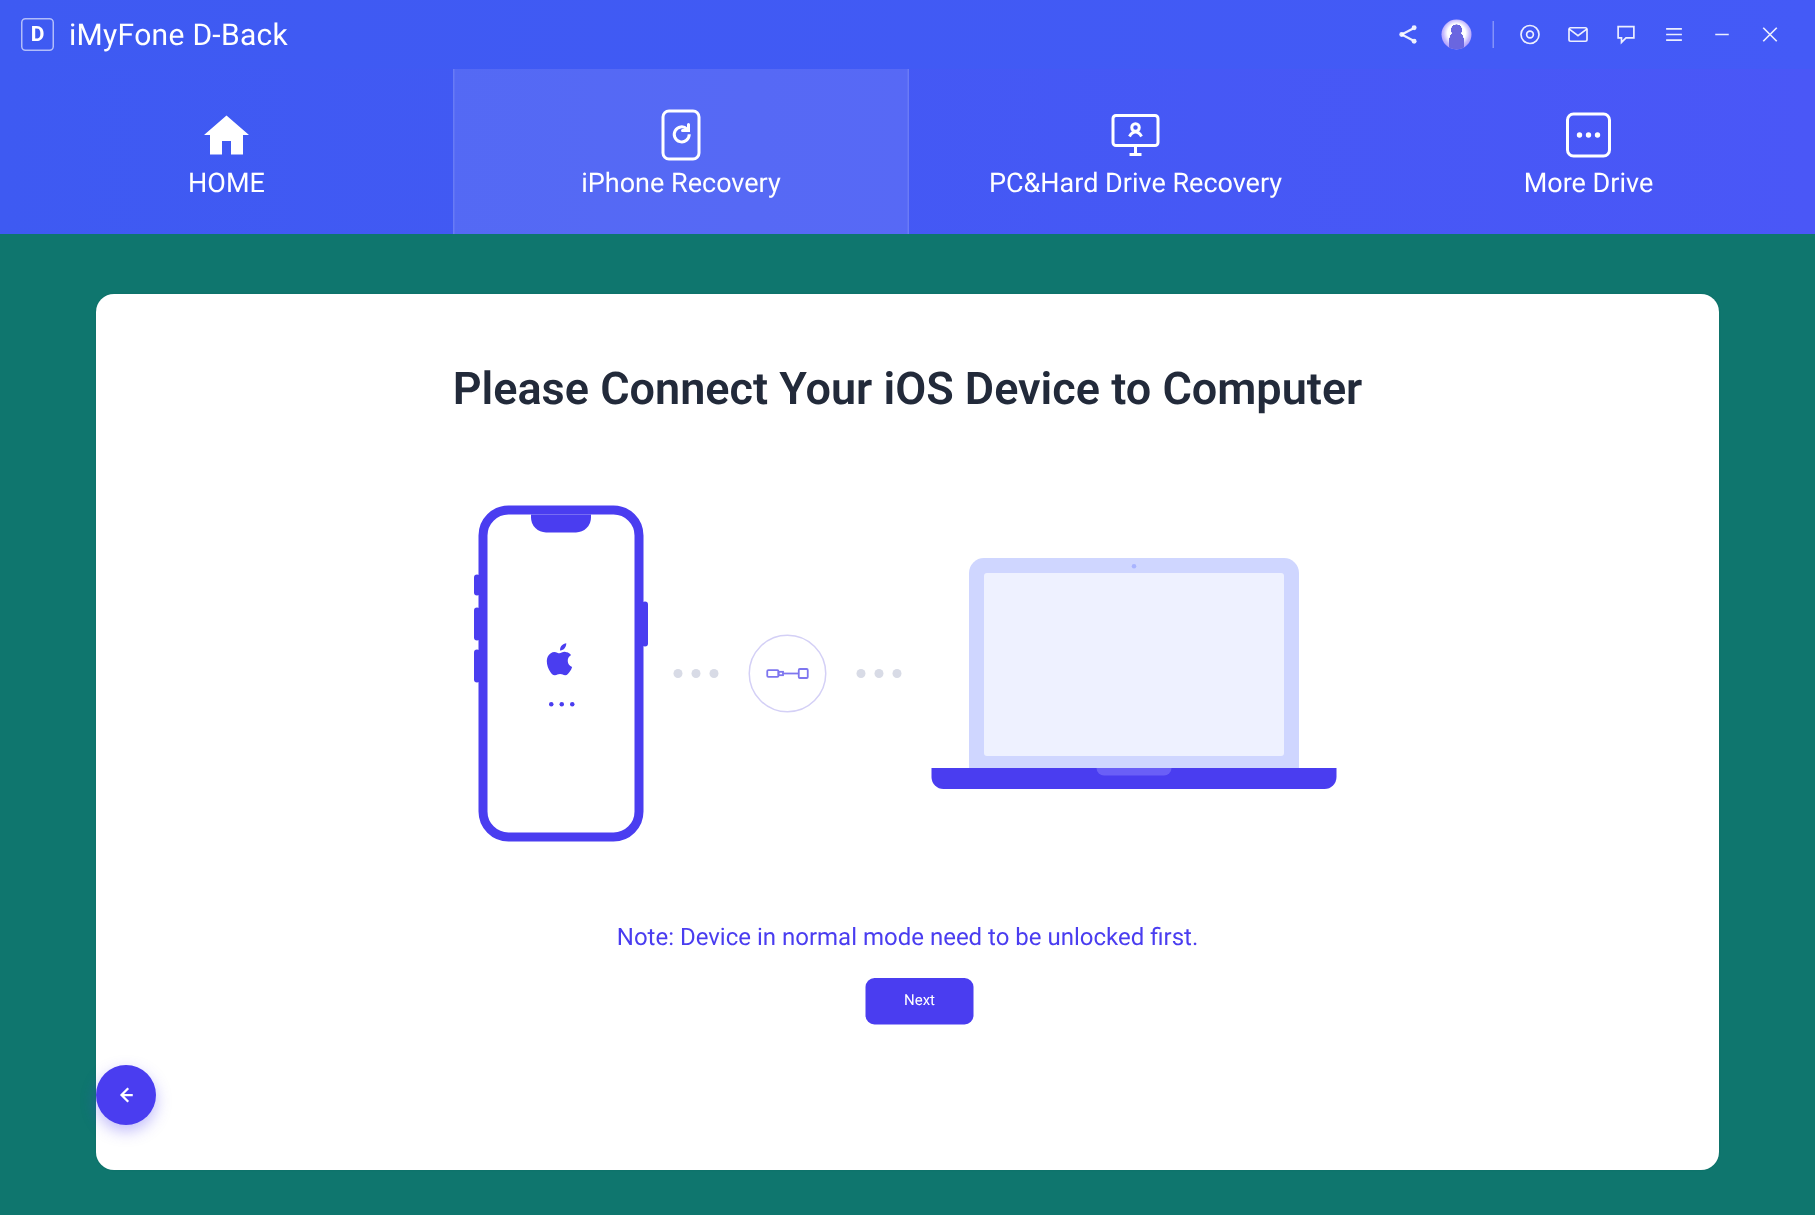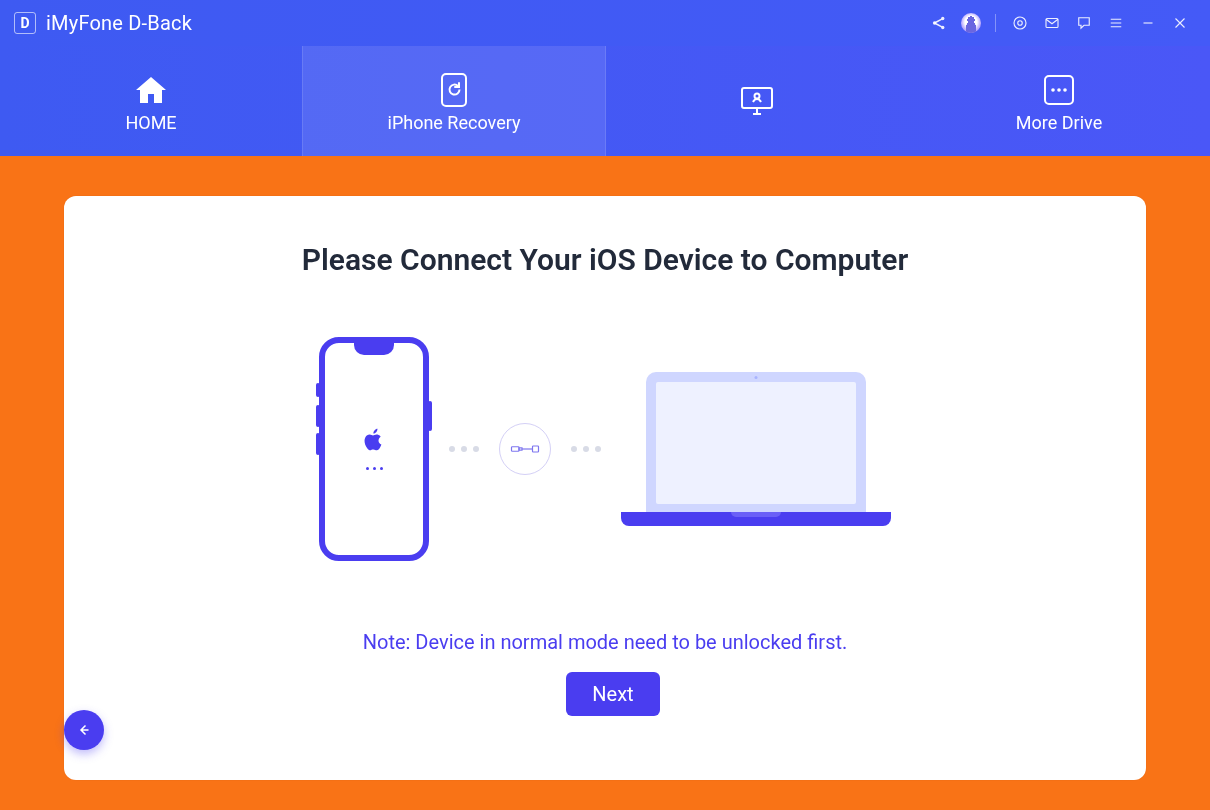--- a/index.html
+++ b/index.html
@@ -53,21 +53,21 @@
 .nav-item .nav-label { font-size: 18px; }
 .nav-item.active {
   background: rgba(255,255,255,0.10);
   border-left: 1px solid rgba(255,255,255,0.12);
   border-right: 1px solid rgba(255,255,255,0.12);
 }
 .nav-icon { width: 40px; height: 40px; display:flex; align-items:center; justify-content:center; }
 
 .content {
   height: calc(810px - 46px - 110px);
-  background: #f97316;
+  background: #0f766e;
   padding: 40px 64px 30px;
   position: relative;
 }
 .card {
   background: #fff;
   border-radius: 12px;
   width: 100%; height: 100%;
   position: relative;
   display: flex; flex-direction: column; align-items: center;
   padding-top: 46px;
@@ -113,25 +113,25 @@
   position:absolute; inset:10px 10px 8px 10px; background:#eef1ff; border-radius:2px;
 }
 .laptop .cam{ position:absolute; top:4px; left:50%; transform:translateX(-50%); width:3px; height:3px; border-radius:50%; background:#a9b4ff;}
 .laptop .base{
   width:270px; height:14px; background:#4a3df0; border-radius:0 0 8px 8px;
 }
 .laptop .base .notch{
   width:50px; height:5px; background:#6a5ff7; margin:0 auto; border-radius:0 0 6px 6px;
 }
 
-.note { margin-top: 69px; color:#4a3df0; font-size:20px; }
+.note { margin-top: 54px; color:#4a3df0; font-size:16px; }
 .next-btn {
   margin-top: 18px;
   background:#4a3df0; color:#fff; border:none; border-radius:6px;
-  padding: 10px 26px; font-size:20px; cursor:pointer;margin-left:16px;
+  padding: 10px 26px; font-size:10px; cursor:pointer;margin-left:16px;
 }
 
 .back-fab{
   position:absolute; left:64px; bottom:60px;
   width:40px; height:40px; border-radius:50%; background:#4a3df0;
   display:flex; align-items:center; justify-content:center; cursor:pointer;
   box-shadow: 0 4px 10px rgba(74,61,240,0.35);
 }
 .back-fab svg{ width:18px; height:18px; stroke:#fff; fill:none; stroke-width:2; }
 </style>
@@ -211,20 +211,21 @@
   </div>
   <div class="nav-item">
     <div class="nav-icon">
       <svg width="36" height="32" viewBox="0 0 36 32" fill="none" stroke="#fff" stroke-width="2">
           <rect x="3" y="3" width="30" height="20" rx="2"></rect>
           <path d="M14 29h8M18 23v6"></path>
           <circle cx="18" cy="11" r="2.5"></circle>
           <path d="M14 17c1-2 3-3 4-3s3 1 4 3"></path>
         </svg>
     </div>
+    <div class="nav-label">PC&amp;Hard Drive Recovery</div>
   </div>
   <div class="nav-item">
     <div class="nav-icon">
       <svg width="34" height="34" viewBox="0 0 34 34" fill="none" stroke="#fff" stroke-width="2">
           <rect x="3" y="3" width="28" height="28" rx="4"></rect>
           <circle cx="11" cy="17" r="1.8" fill="#fff" stroke="none"></circle>
           <circle cx="17" cy="17" r="1.8" fill="#fff" stroke="none"></circle>
           <circle cx="23" cy="17" r="1.8" fill="#fff" stroke="none"></circle>
         </svg>
     </div>

